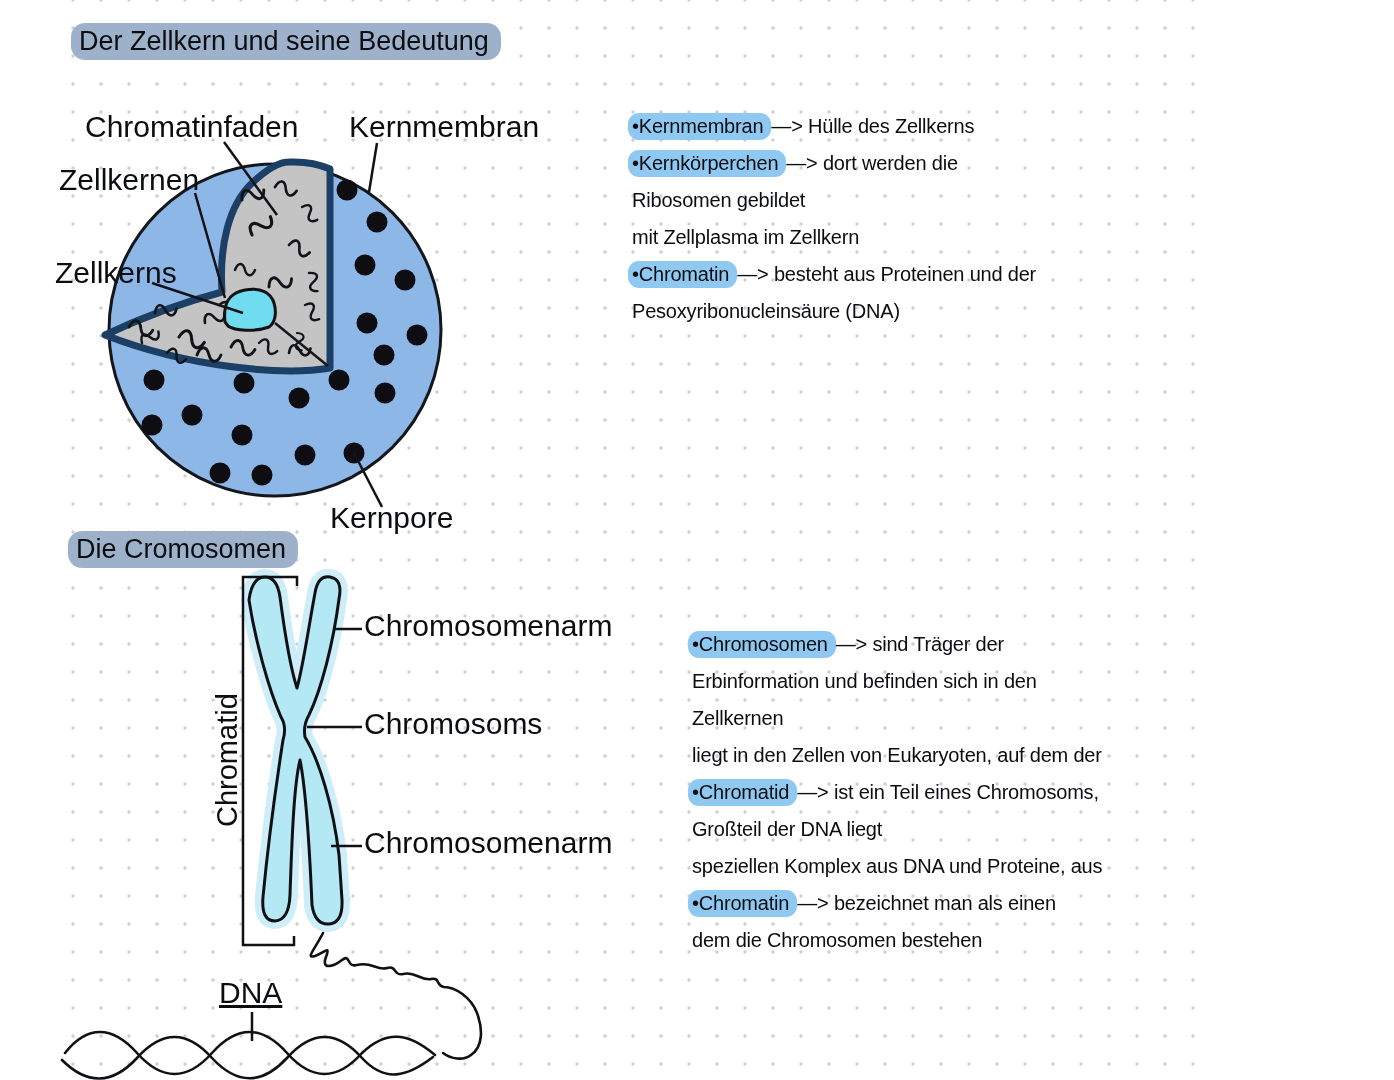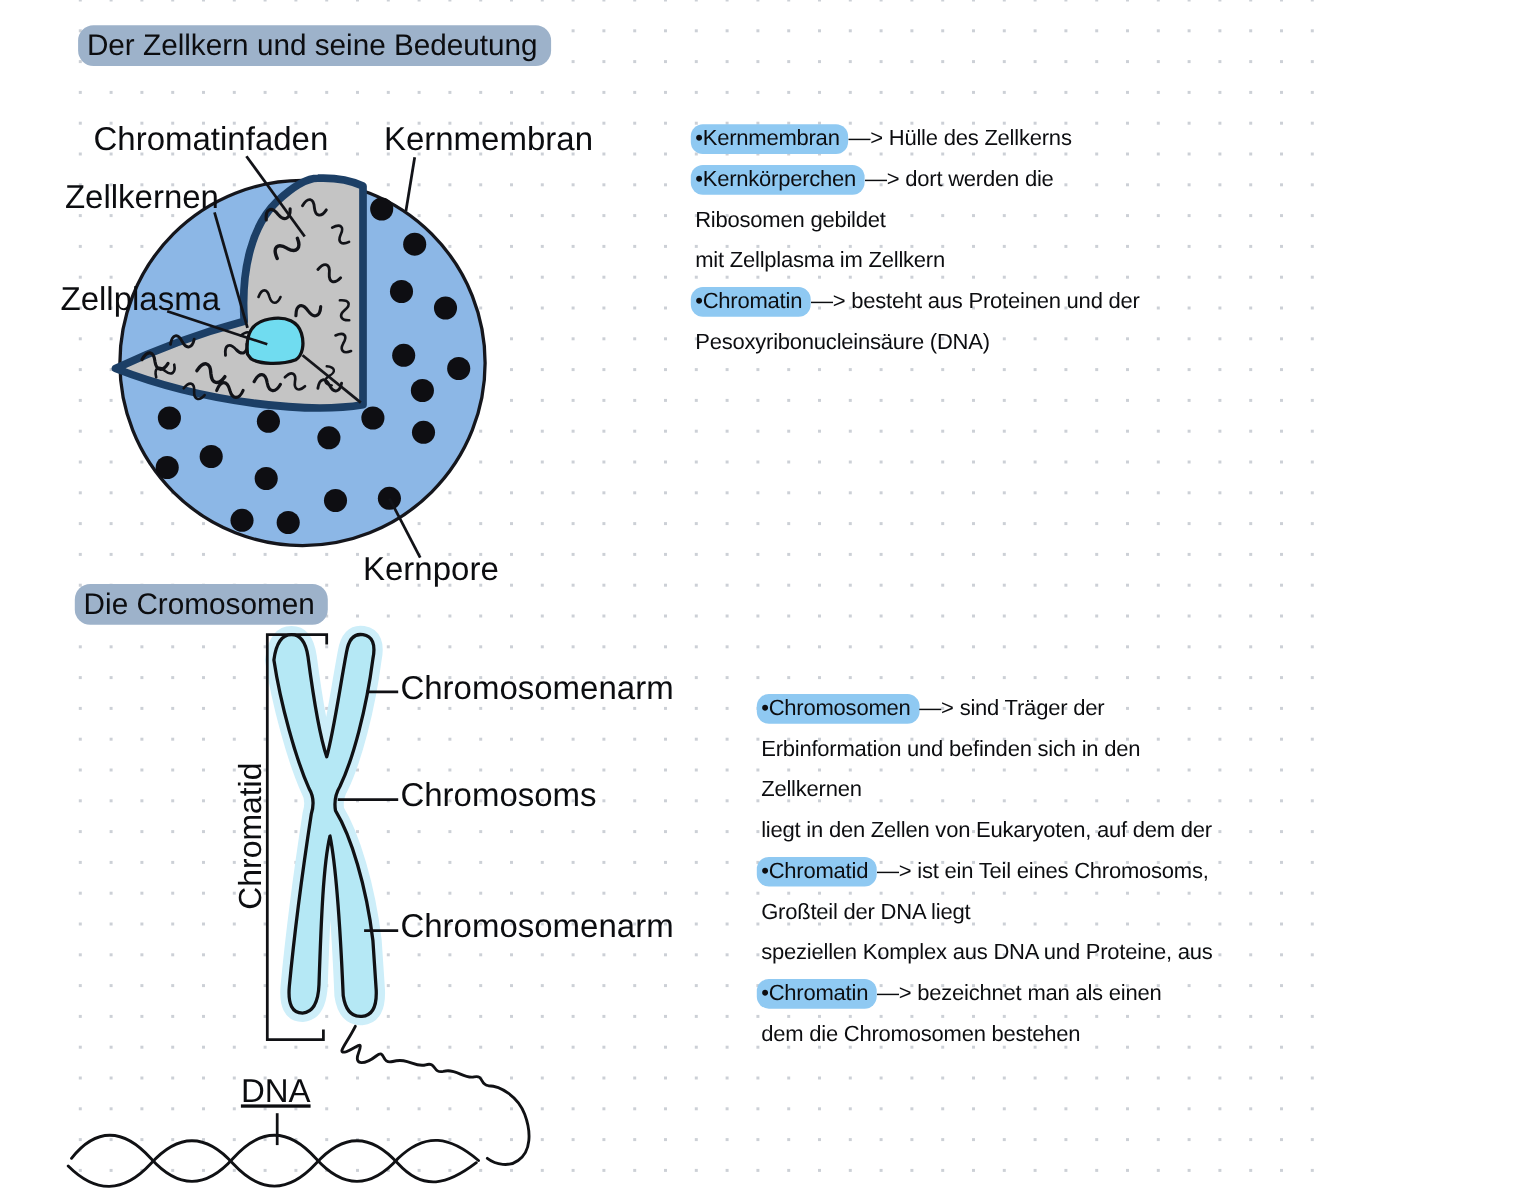--- a/index.html
+++ b/index.html
@@ -104,21 +104,21 @@
       <path d="M 330 48 L 322 97"></path>
       <path d="M 148 98 L 178 203"></path>
       <path d="M 105 188 L 196 218"></path>
       <path d="M 307 358 L 335 412"></path>
     </g>
   </svg>
 
   <div class="abs diagram-label" style="left:38px;top:112px;">Chromatinfaden</div>
   <div class="abs diagram-label" style="left:302px;top:112px;">Kernmembran</div>
   <div class="abs diagram-label" style="left:12px;top:165px;">Zellkernen</div>
-  <div class="abs diagram-label" style="left:8px;top:258px;">Zellplasma</div>
+  <div class="abs diagram-label" style="left:8px;top:258px;">Zellkerns</div>
   <div class="abs diagram-label" style="left:283px;top:503px;">Kernpore</div>
 
   <div class="abs" style="left:21px;top:533px;">
     <span class="heading">Die Cromosomen</span>
   </div>
 
   <svg class="abs" style="left:0;top:555px;" width="640" height="525" viewBox="0 0 640 525">
 
     <path d="M 202 45 Q 205 22 218 22 Q 230 22 233 42
              C 238 80 244 115 250 133 C 256 112 262 70 268 38

